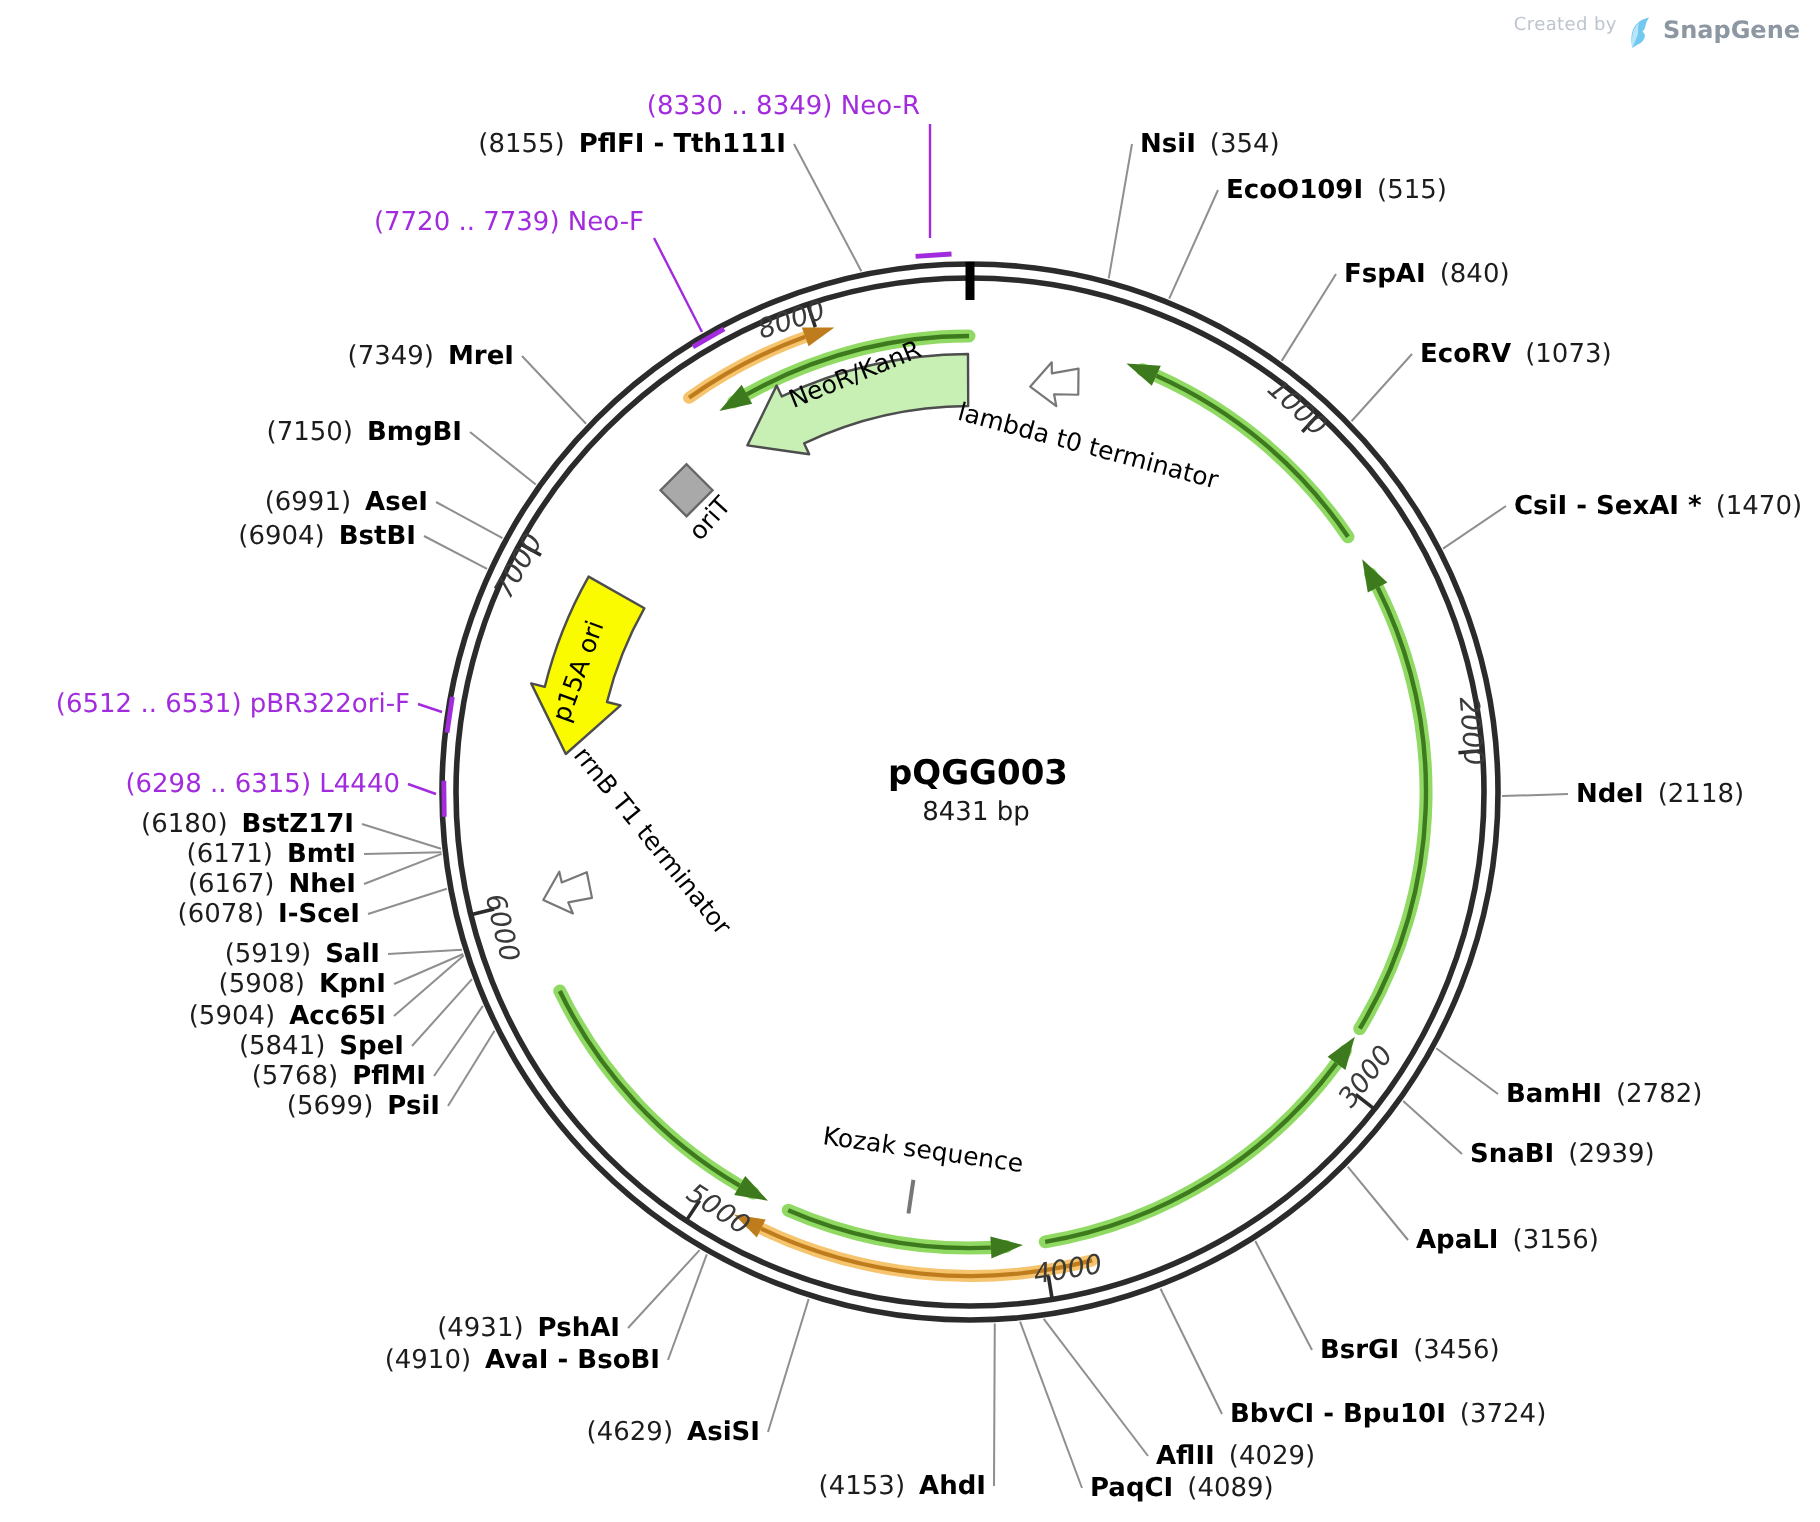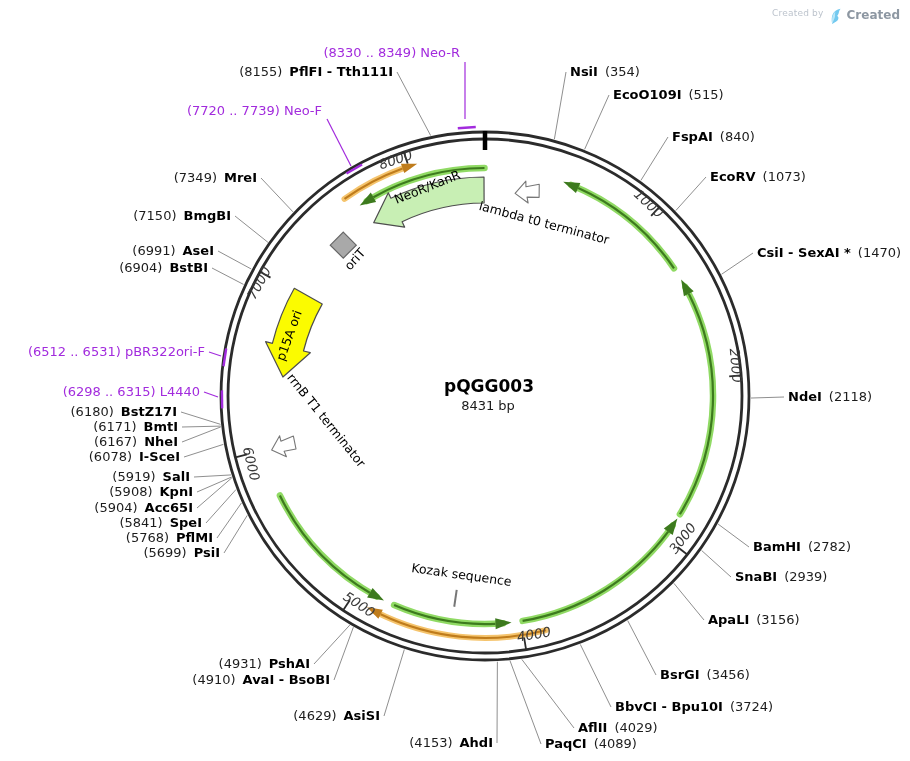--- a/index.html
+++ b/index.html
@@ -165,15 +165,15 @@
     <text x="489" y="392" text-anchor="middle" font-size="17" font-weight="bold" fill="#000">pQGG003</text>
     <text x="488" y="410" text-anchor="middle" font-size="13" fill="#1a1a1a">8431 bp</text>
   </svg>
 
   <div class="badge">
     <span class="made">Created by</span>
     <svg width="13" height="17" viewBox="0 0 13 17">
       <path d="M3.2 16 C1.8 8.5 3.4 2.6 11.6 0.8 C9.2 3.8 10.4 5.8 8.2 7.9 C10.6 9.2 9.4 13.0 5.6 14.4 Z" fill="#72c9ef"></path>
       <path d="M3.2 16 C2.6 11.5 3.0 6.5 6.4 3.4 C5.6 6.8 6.6 8.4 5.4 10.6 Z" fill="#b8e6f8"></path>
     </svg>
-    <span class="brand">Created</span>
+    <span class="brand">SnapGene</span>
   </div>
 </div>
 
 </body></html>

